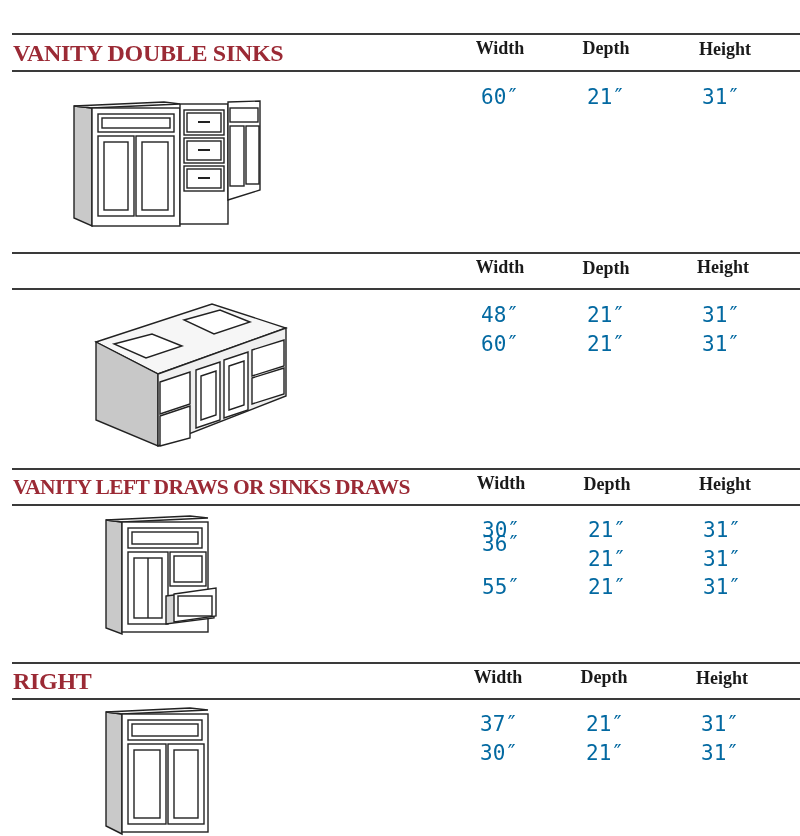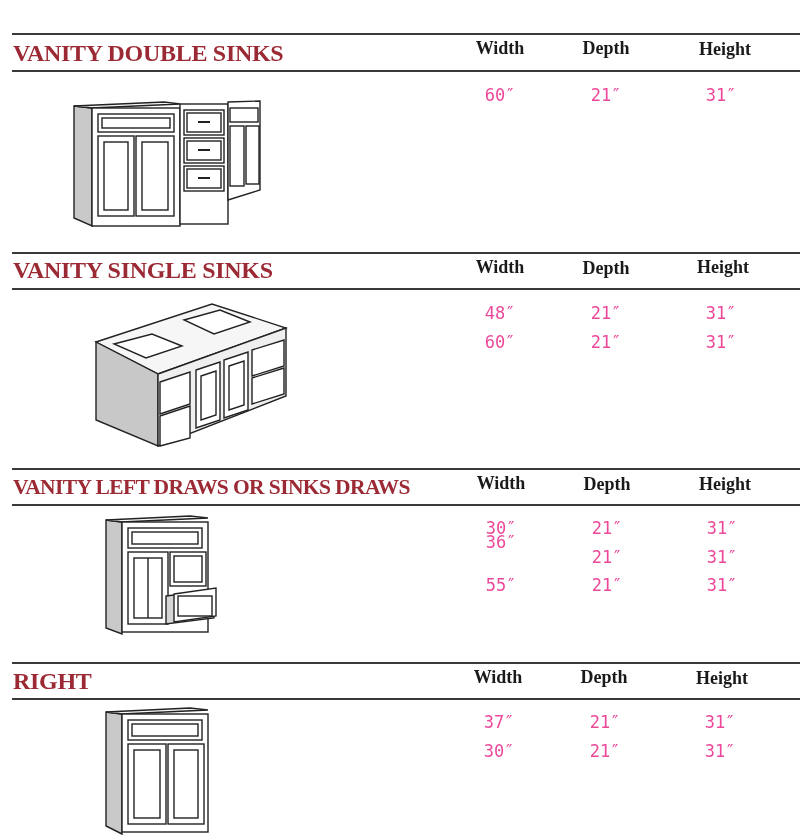--- a/index.html
+++ b/index.html
@@ -15,21 +15,21 @@
     .title.compact { font-size: 21.5px; letter-spacing: -0.6px; }
     .hdr {
       position: absolute;
       font-family: "Liberation Serif", "DejaVu Serif", serif;
       font-weight: bold; color: #1a1a1a; font-size: 18px;
       text-align: center; width: 110px; white-space: nowrap;
     }
     .val {
       position: absolute;
       font-family: "DejaVu Sans Mono", "Liberation Mono", monospace;
-      color: #ec4899; font-size: 17px;
+      color: #0369a1; font-size: 21px;
       text-align: center; width: 80px; white-space: nowrap;
     }
     .img { position: absolute; }
   </style>
 </head>
 <body>
 
 <div class="section" style="top:18px;height:240px;padding-left:42px;">
   <div class="rule" style="top:15px;"></div>
   <div class="title" style="top:22px;">VANITY DOUBLE SINKS</div>
@@ -66,21 +66,20 @@
       <polygon points="156,2 188,1 188,90 156,100"></polygon>
       <rect x="158" y="8" width="28" height="14"></rect>
       <rect x="158" y="26" width="14" height="60"></rect>
         <rect x="174" y="26" width="13" height="58"></rect>
     </g>
   </svg>
 </div>
 
 <div class="section" style="top:240px;height:220px;">
   <div class="rule" style="top:12px;"></div>
-  <div class="title" style="top:17px;">VANITY SINGLE SINKS</div>
   <div class="hdr" style="left:445px;top:17px;">Width</div>
   <div class="hdr" style="left:551px;top:18px;">Depth</div>
   <div class="hdr" style="left:668px;top:17px;">Height</div>
   <div class="rule" style="top:48px;"></div>
 
   <div>
     <div class="val" style="left:460px;top:63px;">48″</div>
     <div class="val" style="left:566px;top:63px;">21″</div>
     <div class="val" style="left:681px;top:63px;">31″</div>
   </div>

